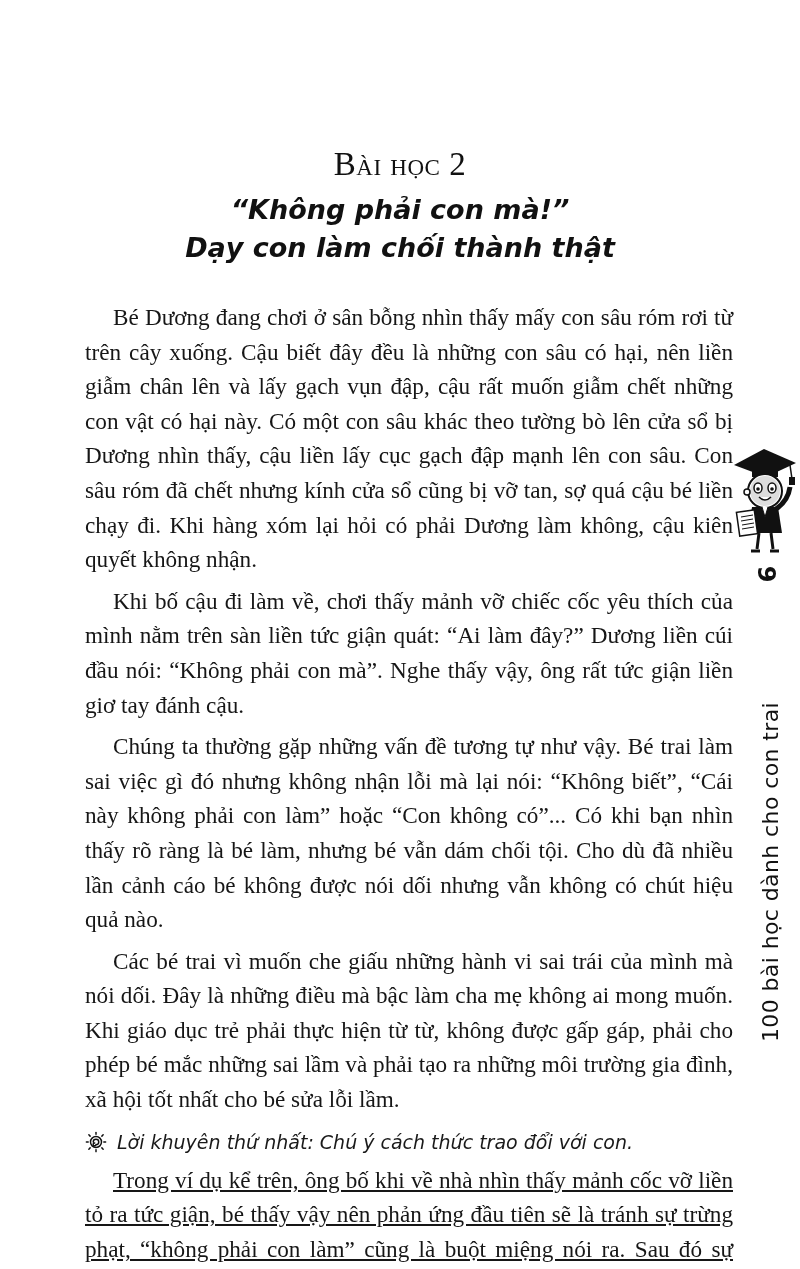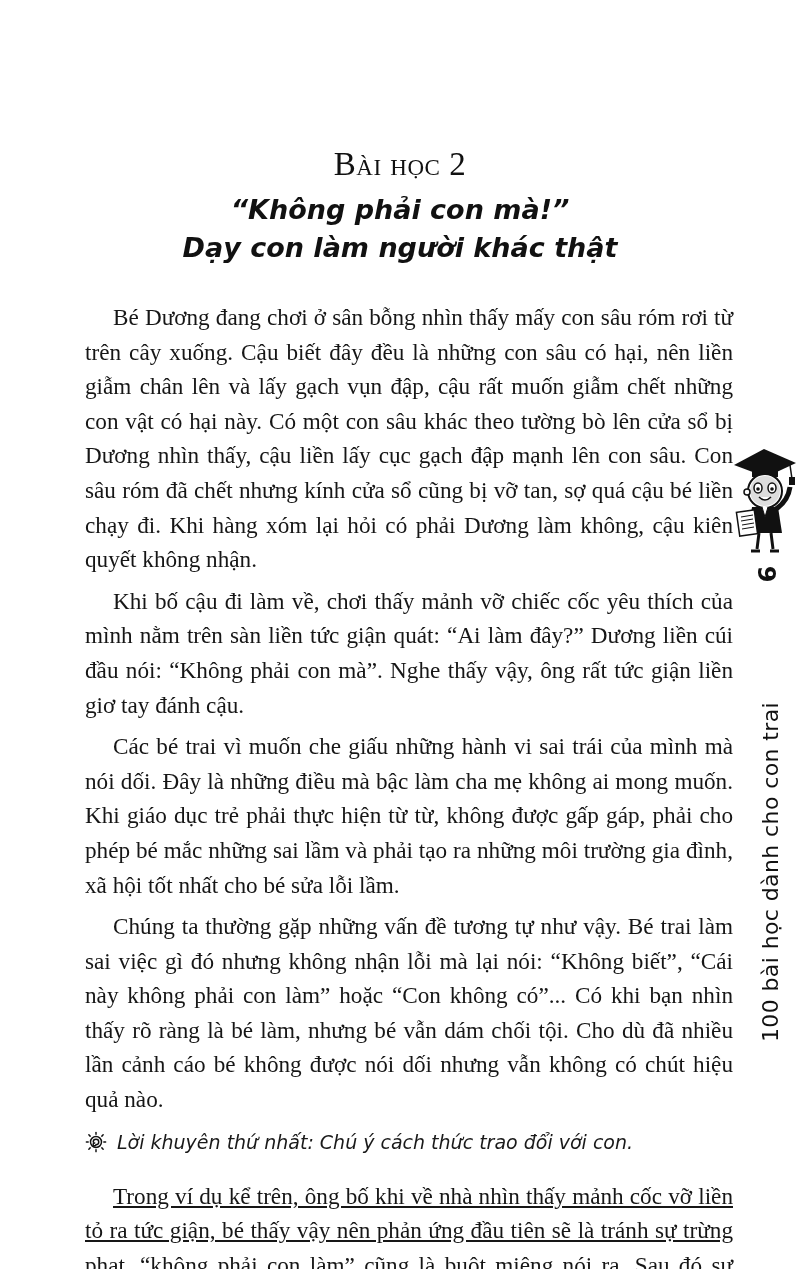--- a/index.html
+++ b/index.html
@@ -61,21 +61,21 @@
     .body-text p.first {
       text-indent: 28px;
     }
     .tip {
       display: flex;
       align-items: center;
       font-family: "DejaVu Sans", sans-serif;
       font-style: italic;
       font-size: 19px;
       line-height: 34px;
-      margin: 8px 0 20px 0;
+      margin: 8px 0 4px 0;
       color: #1a1a1a;
     }
     .tip .sun {
       width: 22px;
       height: 22px;
       margin-right: 10px;
       flex: 0 0 auto;
     }
     .mascot {
       position: absolute;
@@ -109,28 +109,28 @@
   </style>
 </head>
 <body>
 
 <div class="page">
 
   <div class="lesson-number">Bài học 2</div>
 
   <div class="title">
     <div>“Không phải con mà!”</div>
-    <div>Dạy con làm người khác thật</div>
+    <div>Dạy con làm chối thành thật</div>
   </div>
 
   <div class="body-text">
     <p class="first">Bé Dương đang chơi ở sân bỗng nhìn thấy mấy con sâu róm rơi từ trên cây xuống. Cậu biết đây đều là những con sâu có hại, nên liền giẫm chân lên và lấy gạch vụn đập, cậu rất muốn giẫm chết những con vật có hại này. Có một con sâu khác theo tường bò lên cửa sổ bị Dương nhìn thấy, cậu liền lấy cục gạch đập mạnh lên con sâu. Con sâu róm đã chết nhưng kính cửa sổ cũng bị vỡ tan, sợ quá cậu bé liền chạy đi. Khi hàng xóm lại hỏi có phải Dương làm không, cậu kiên quyết không nhận.</p>
     <p>Khi bố cậu đi làm về, chơi thấy mảnh vỡ chiếc cốc yêu thích của mình nằm trên sàn liền tức giận quát: “Ai làm đây?” Dương liền cúi đầu nói: “Không phải con mà”. Nghe thấy vậy, ông rất tức giận liền giơ tay đánh cậu.</p>
+    <p>Chúng ta thường gặp những vấn đề tương tự như vậy. Bé trai làm sai việc gì đó nhưng không nhận lỗi mà lại nói: “Không biết”, “Cái này không phải con làm” hoặc “Con không có”... Có khi bạn nhìn thấy rõ ràng là bé làm, nhưng bé vẫn dám chối tội. Cho dù đã nhiều lần cảnh cáo bé không được nói dối nhưng vẫn không có chút hiệu quả nào.</p>
     <p>Các bé trai vì muốn che giấu những hành vi sai trái của mình mà nói dối. Đây là những điều mà bậc làm cha mẹ không ai mong muốn. Khi giáo dục trẻ phải thực hiện từ từ, không được gấp gáp, phải cho phép bé mắc những sai lầm và phải tạo ra những môi trường gia đình, xã hội tốt nhất cho bé sửa lỗi lầm.</p>
-    <p>Chúng ta thường gặp những vấn đề tương tự như vậy. Bé trai làm sai việc gì đó nhưng không nhận lỗi mà lại nói: “Không biết”, “Cái này không phải con làm” hoặc “Con không có”... Có khi bạn nhìn thấy rõ ràng là bé làm, nhưng bé vẫn dám chối tội. Cho dù đã nhiều lần cảnh cáo bé không được nói dối nhưng vẫn không có chút hiệu quả nào.</p>
 
     <div class="tip">
       <svg class="sun" viewBox="0 0 24 24">
         <g stroke="#111" stroke-width="1.6" fill="none" stroke-linecap="round">
           <circle cx="12" cy="12" r="6"></circle>
           <path d="M12 12 m-3 0 a3 3 0 1 1 3 3 a1.6 1.6 0 1 1 -1.4 -2"></path>
           <line x1="12" y1="1.5" x2="12" y2="3.5"></line>
           <line x1="12" y1="20.5" x2="12" y2="22.5"></line>
           <line x1="1.5" y1="12" x2="3.5" y2="12"></line>
           <line x1="20.5" y1="12" x2="22.5" y2="12"></line>

